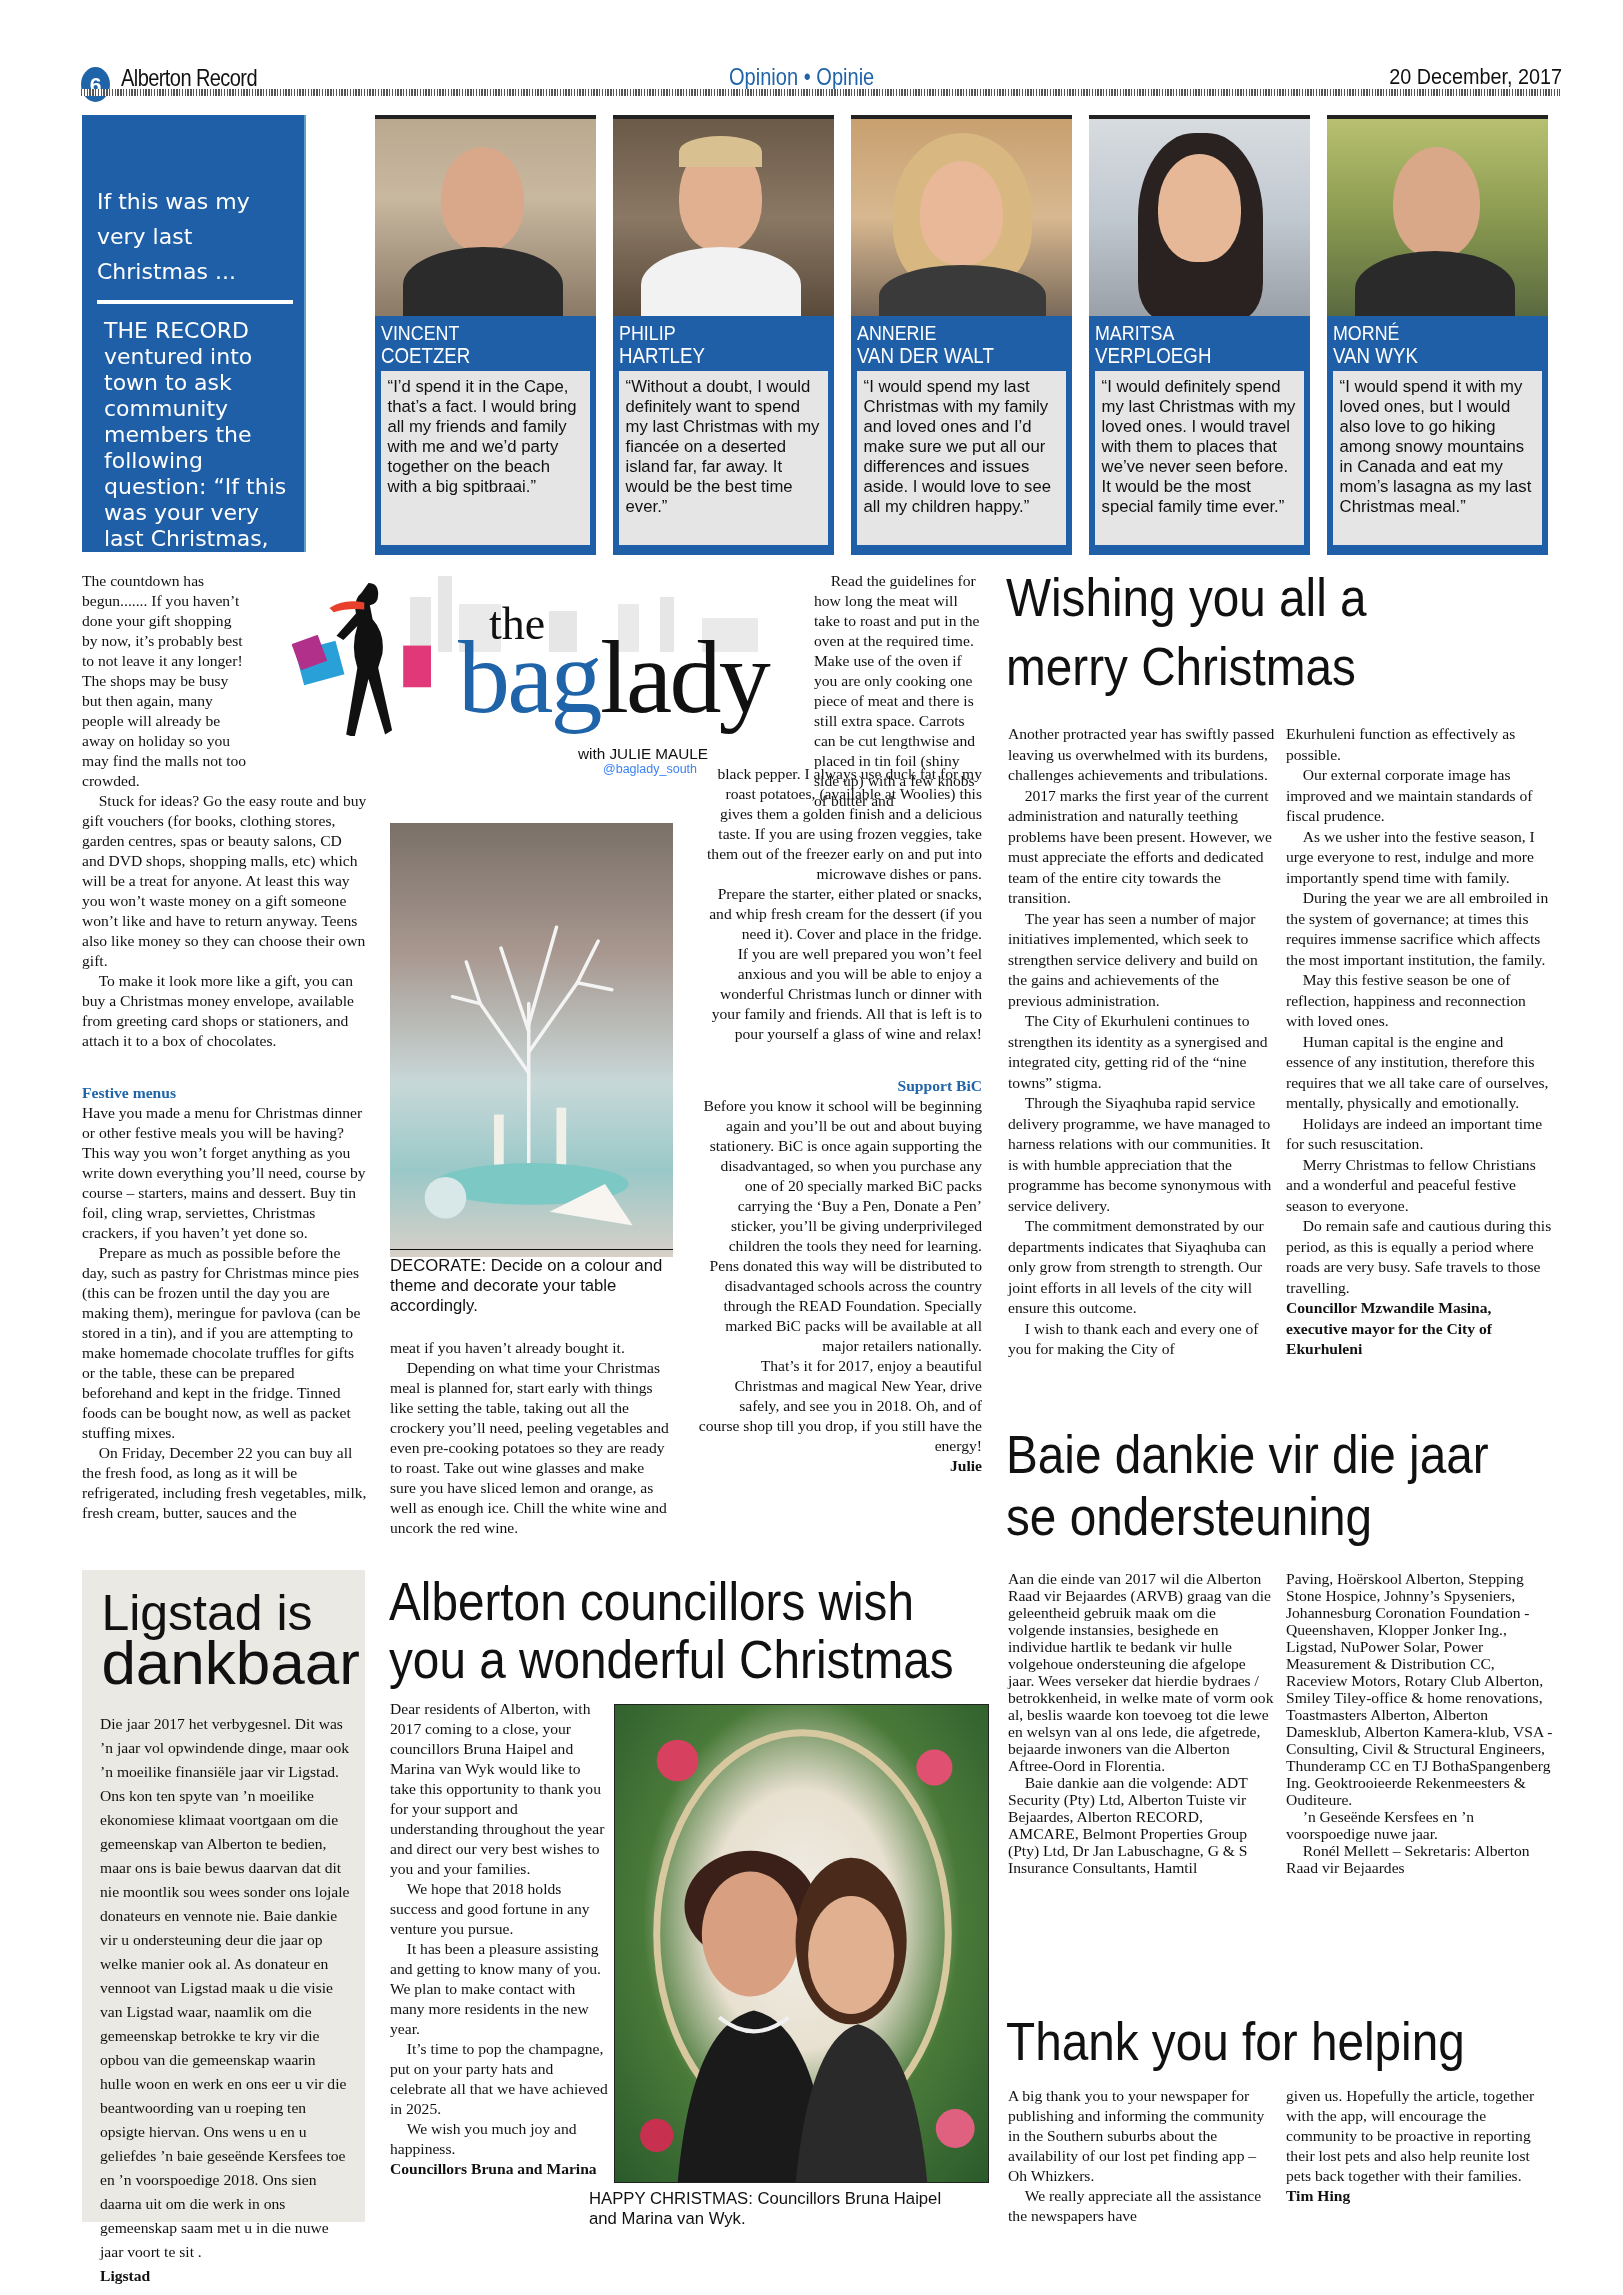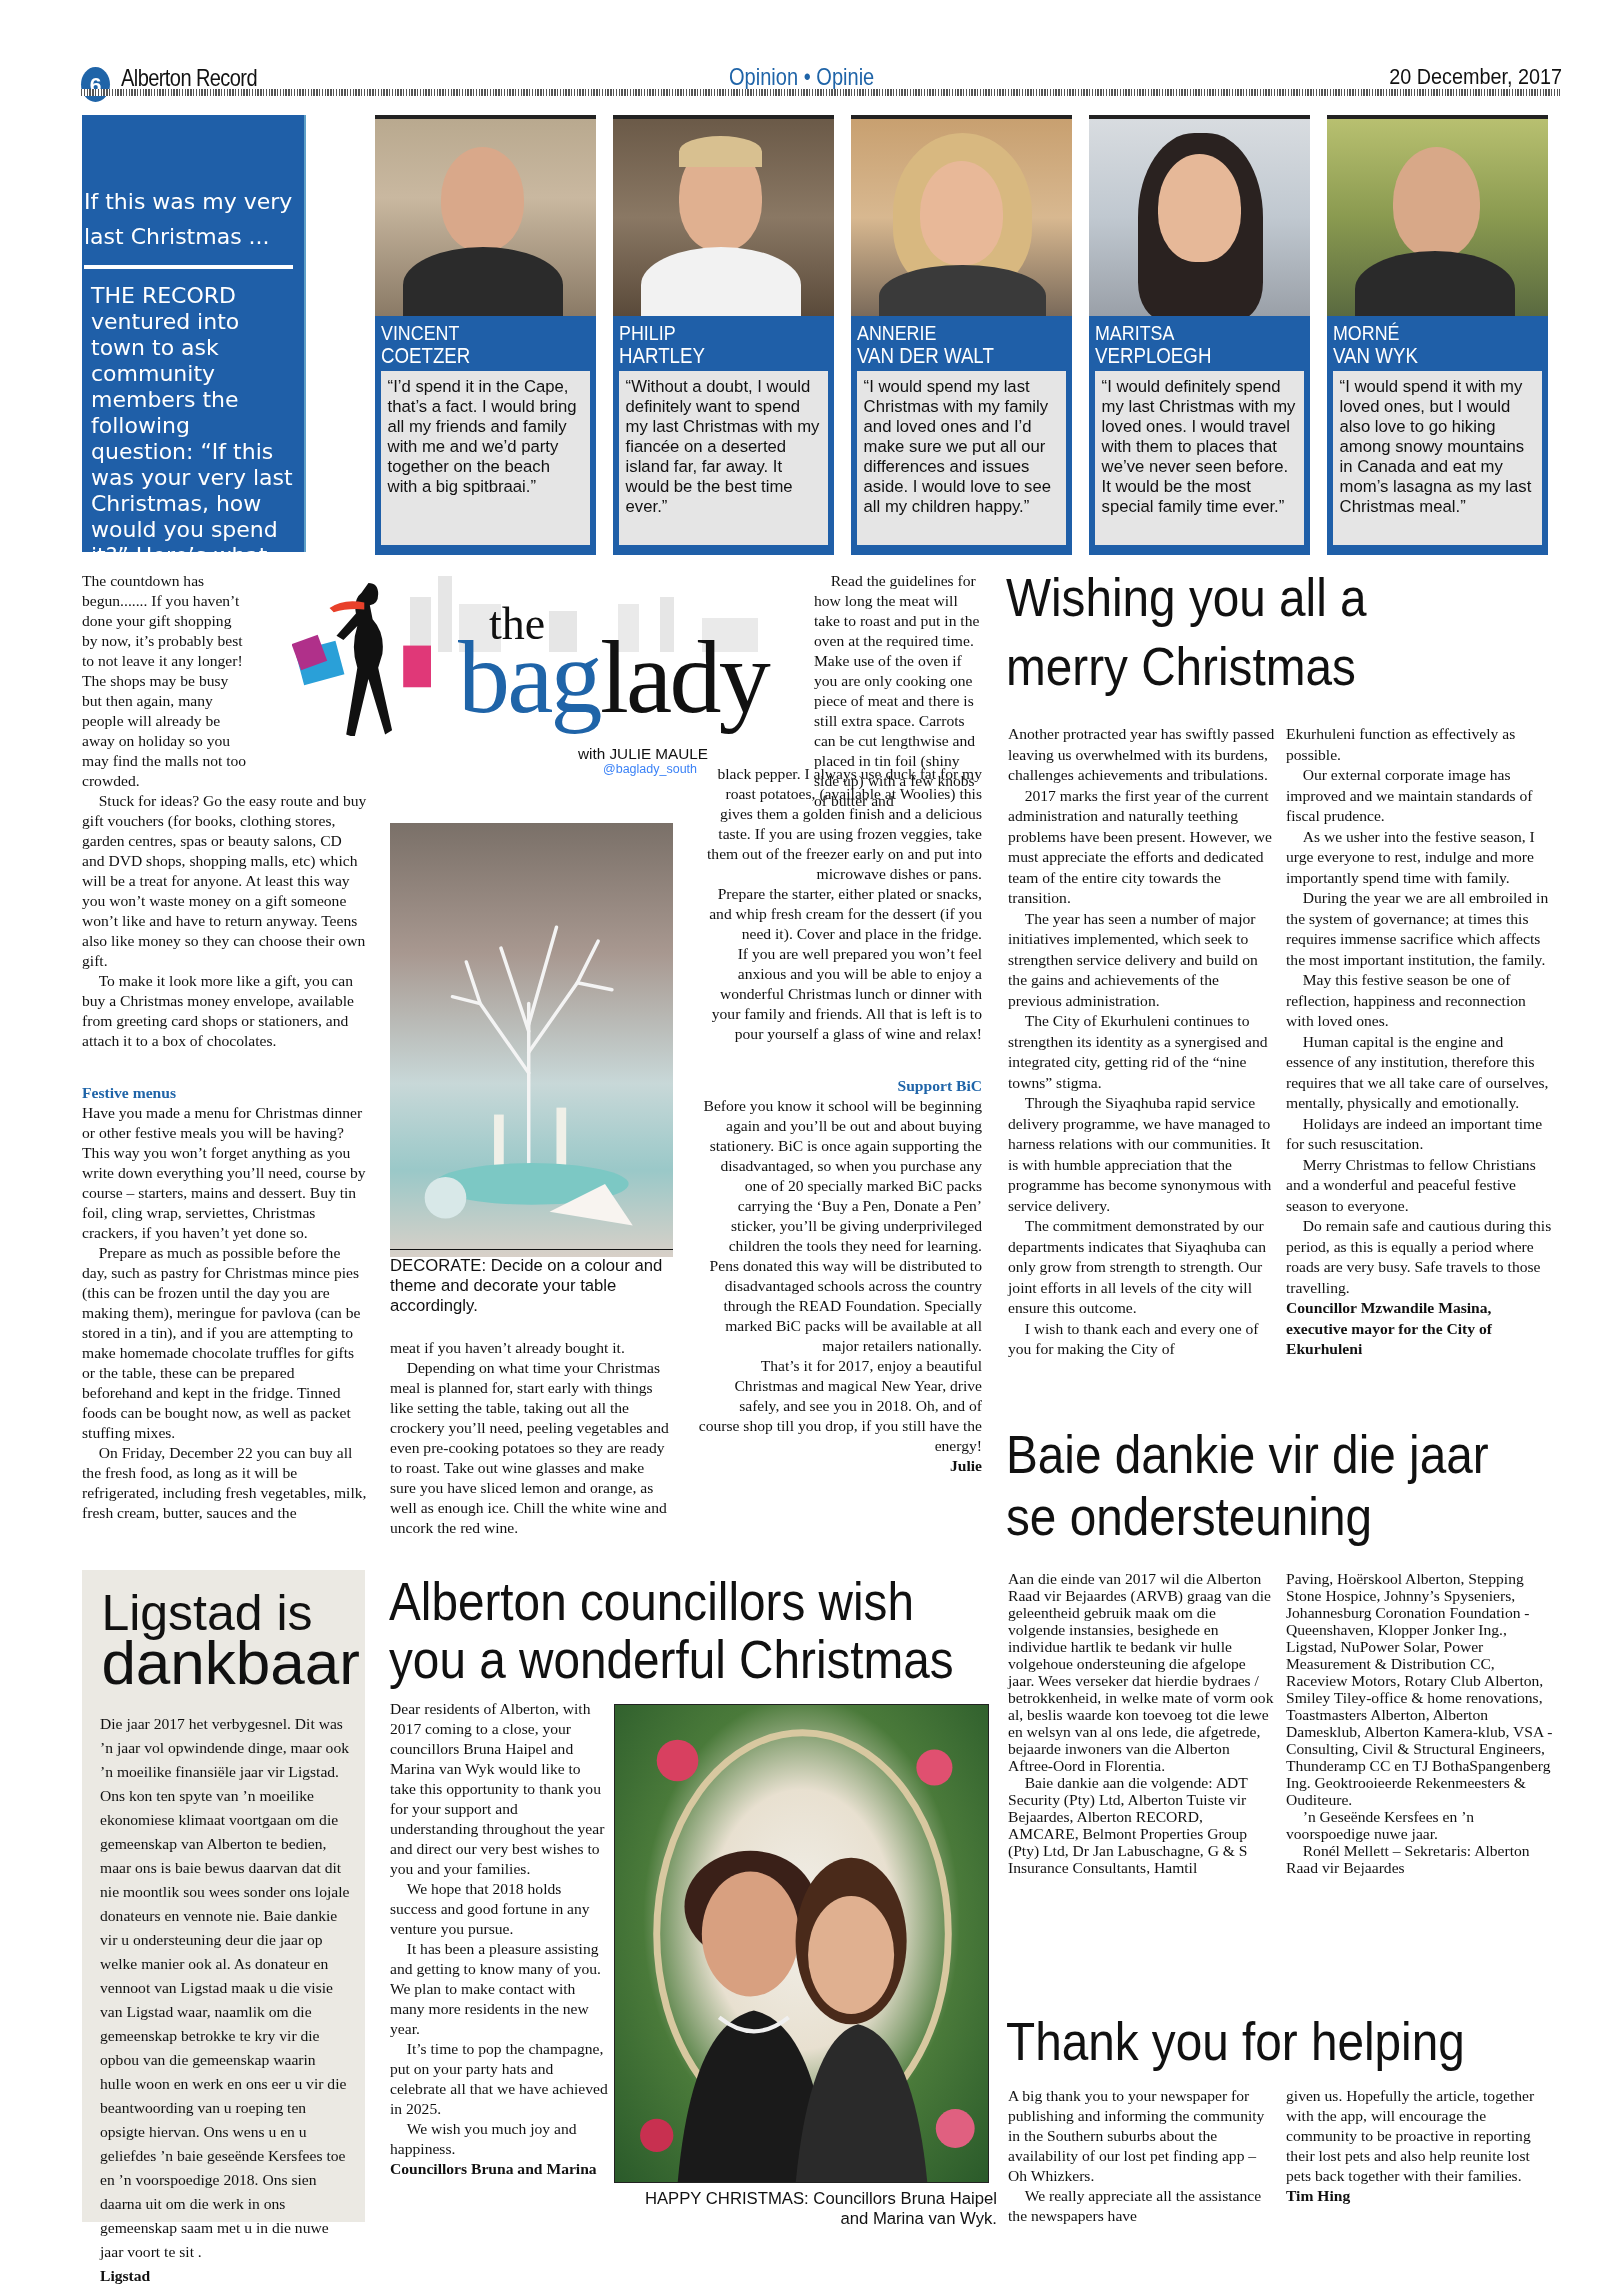--- a/index.html
+++ b/index.html
@@ -8,21 +8,21 @@
   .abs { position: absolute; }
 
   
   .hdr-num { left: 81px; top: 67px; width: 29px; height: 35px; border-radius: 50%; background: #1f64a8; color: #fff; font: bold 21px "Liberation Sans", sans-serif; display:flex; align-items:center; justify-content:center; }
   .hdr-pub { left: 121px; top: 65px; font: 23.6px "Liberation Sans", sans-serif; letter-spacing: -0.7px; transform: scaleX(0.85); transform-origin: left; }
   .hdr-sec { left: 729px; top: 64px; font: 23.6px "Liberation Sans", sans-serif; color: #1f64a8; transform: scaleX(0.85); transform-origin: left; }
   .hdr-date { right: 62px; top: 64px; font: 22px "Liberation Sans", sans-serif; transform: scaleX(0.9); transform-origin: right; }
   .hdr-rule { left: 81px; top: 89px; width: 1479px; height: 7px; background: repeating-linear-gradient(90deg, #555 0 1.4px, #fff 1.4px 2.8px); }
 
   
-  .intro { left: 82px; top: 115px; width: 224px; height: 437px; background: #1f5fa8; border-right: 2.1px solid #5fa0c8; color: #fff; padding: 69px 11px 0 2px; }
+  .intro { left: 82px; top: 115px; width: 224px; height: 437px; background: #1f5fa8; border-right: 2.1px solid #5fa0c8; color: #fff; padding: 69px 11px 0 15px; }
   .intro-title { font: 22px "DejaVu Sans", sans-serif; line-height: 35px; letter-spacing: 0px; }
   .intro-rule { height: 4.2px; background: #fff; margin: 11px 0 14px 0; }
   .intro-body { font: 22px "DejaVu Sans", sans-serif; line-height: 26px; padding-left: 7px; }
 
   
   .vox { position: absolute; top: 115px; width: 221px; height: 437px; }
   .vox-photo { position: absolute; top: 0; left: 0; width: 221px; height: 201px; border-top: 4.2px solid #222; }
   .vox-card { position: absolute; top: 201px; left: 0; width: 221px; height: 239px; background: #1f5fa8; padding: 5.6px 5.6px; }
   .vox-first { color: #fff; font: 21px "Liberation Sans", sans-serif; line-height: 22px; transform: scaleX(0.85); transform-origin: left; white-space: nowrap; }
   .vox-last { color: #fff; font: 22px "Liberation Sans", sans-serif; line-height: 23.6px; transform: scaleX(0.85); transform-origin: left; white-space: nowrap; }
@@ -269,14 +269,14 @@
       <circle cx="490" cy="610" r="28" fill="#e06080"></circle>
     <ellipse cx="195" cy="290" rx="95" ry="80" fill="#3a2018"></ellipse>
     <ellipse cx="195" cy="330" rx="70" ry="90" fill="#d8a080"></ellipse>
     <ellipse cx="340" cy="340" rx="80" ry="120" fill="#4a2a1a"></ellipse>
     <ellipse cx="340" cy="360" rx="62" ry="85" fill="#e0b090"></ellipse>
     <path d="M90 690 q20 -230 110 -250 q90 20 110 250z" fill="#1a1a1a"></path>
     <path d="M260 690 q20 -210 90 -230 q80 20 100 230z" fill="#2a2a2a"></path>
     <path d="M150 450 q50 40 100 0" stroke="#f0f0f0" stroke-width="6" fill="none"></path>
   </svg>
 </div>
-<div class="abs caption" style="left:622px; top:2189px; width:375px;text-align:right;">HAPPY CHRISTMAS: Councillors Bruna Haipel and Marina van Wyk.</div>
+<div class="abs caption" style="left:589px; top:2189px; width:375px;">HAPPY CHRISTMAS: Councillors Bruna Haipel and Marina van Wyk.</div>
 
 
 </body></html>

